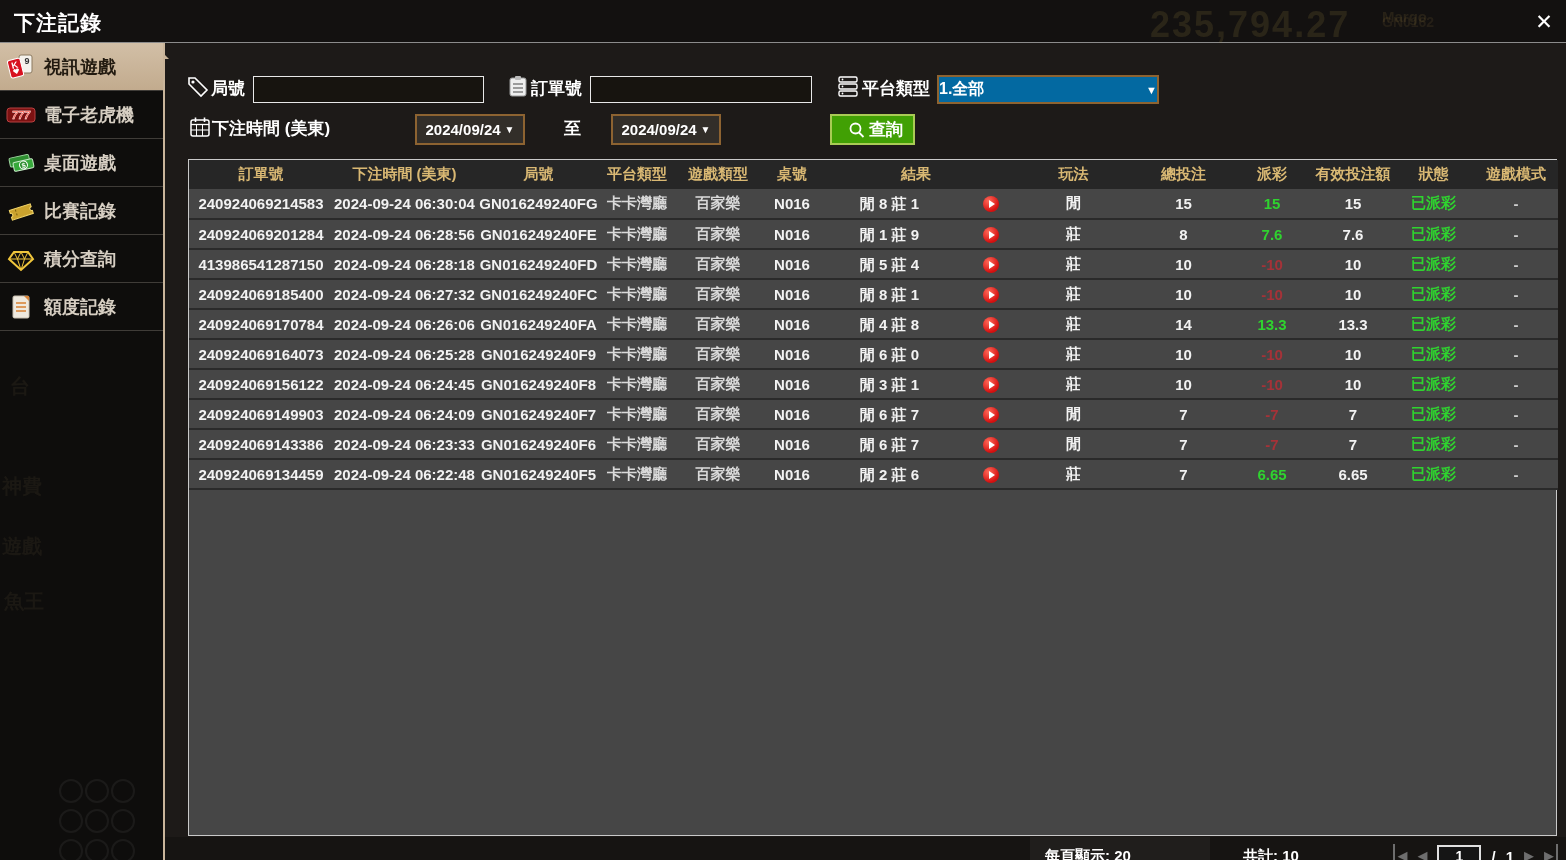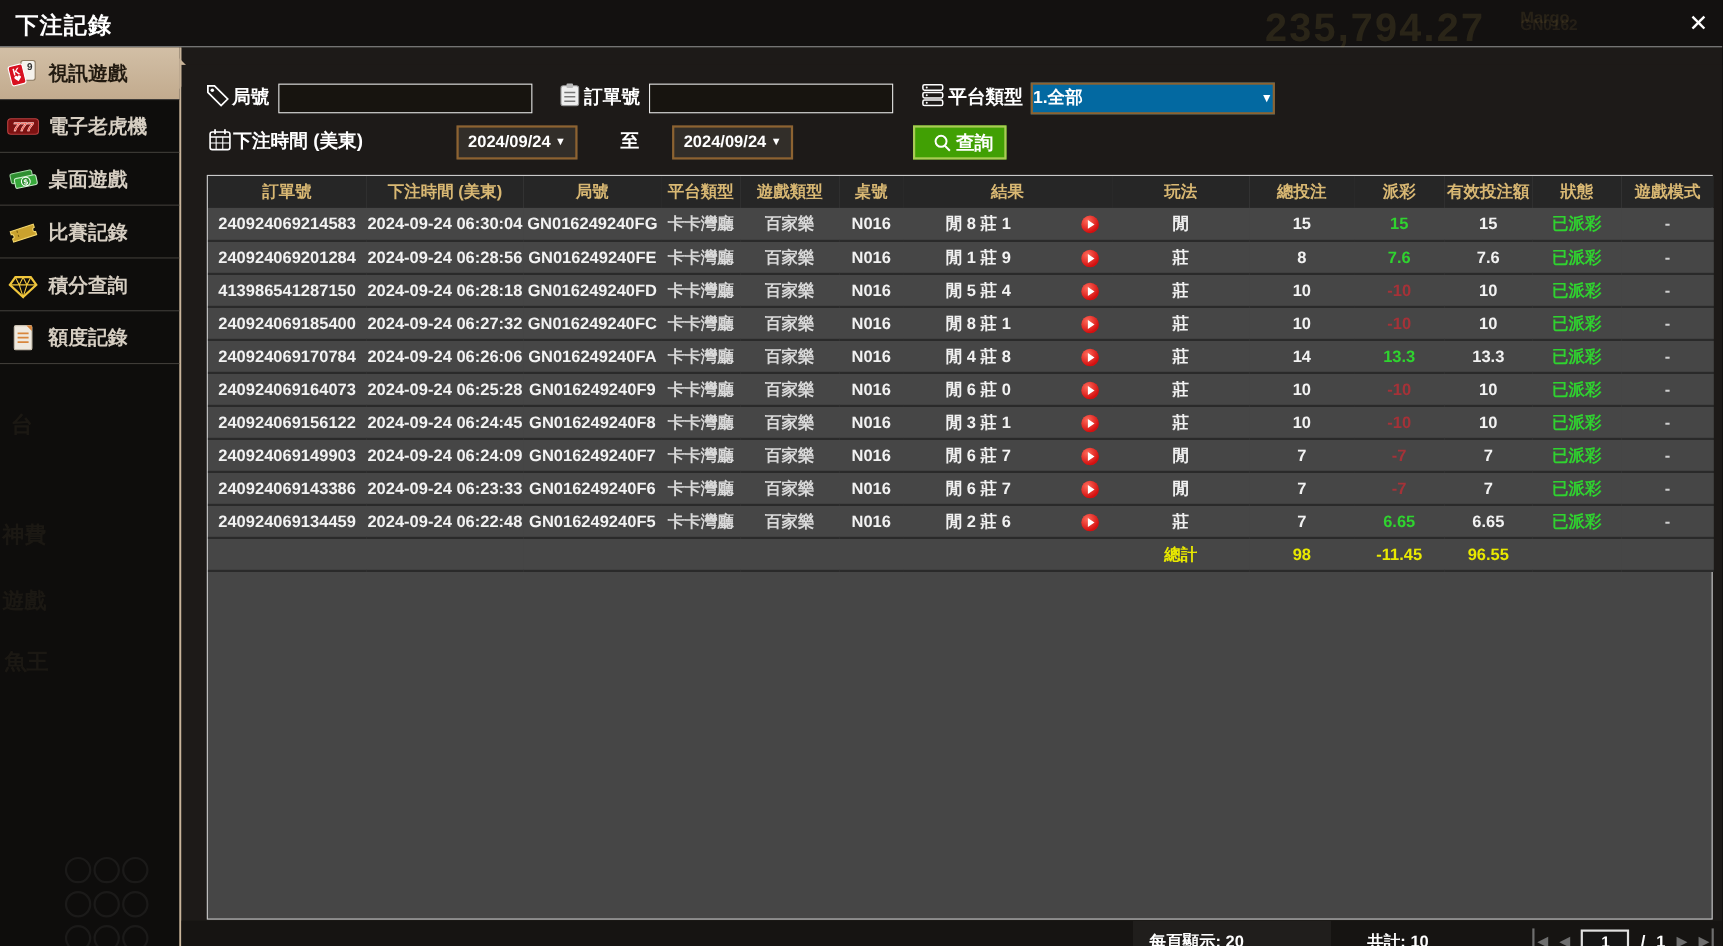--- a/index.html
+++ b/index.html
@@ -501,35 +501,20 @@
     </td>
     <td class="c-play">莊</td>
     <td class="c-bet">7</td>
     <td class="c-payout pos">6.65</td>
     <td class="c-valid">6.65</td>
     <td class="c-status">已派彩</td>
     <td class="c-mode">-</td>
   </tr>
 
 
-  <tr class="sumrow">
-    <td></td>
-              <td></td>
-              <td></td>
-              <td></td>
-              <td></td>
-              <td></td>
-              <td></td>
-    <td class="c-sum-label">總計</td>
-    <td class="c-bet">98</td>
-    <td class="c-payout">-11.45</td>
-    <td class="c-valid">96.55</td>
-    <td></td>
-              <td></td>
-  </tr>
 </tbody>
       </table>
     </div>
 
     <div class="footer">
       <div class="perpage-panel"></div>
       <span class="ftext" style="left:880px;">每頁顯示: 20</span>
       <span class="ftext" style="left:1078px;">共計: 10</span>
       <div class="pager">
         <span class="pg-arrow" style="border-left:2px solid #6e6e6e; padding-left:2px;">◀</span>

